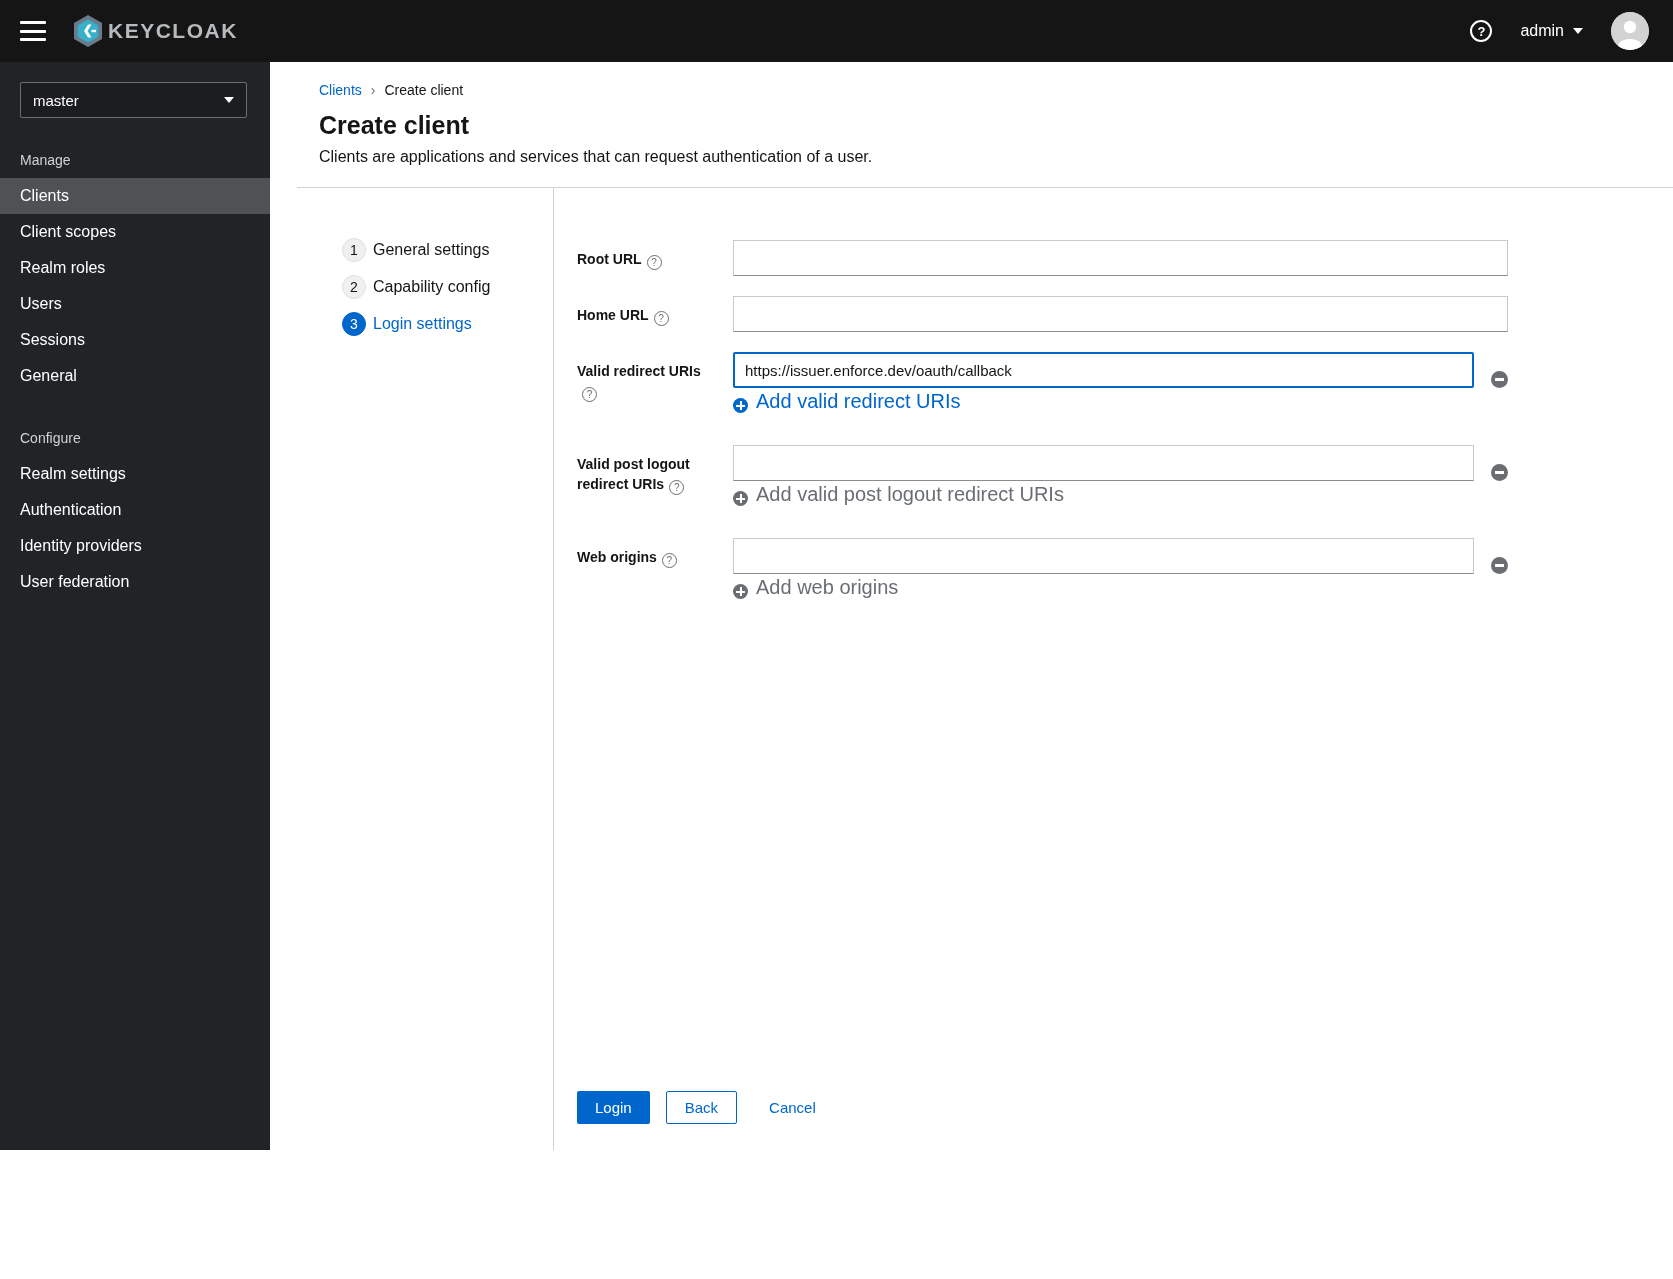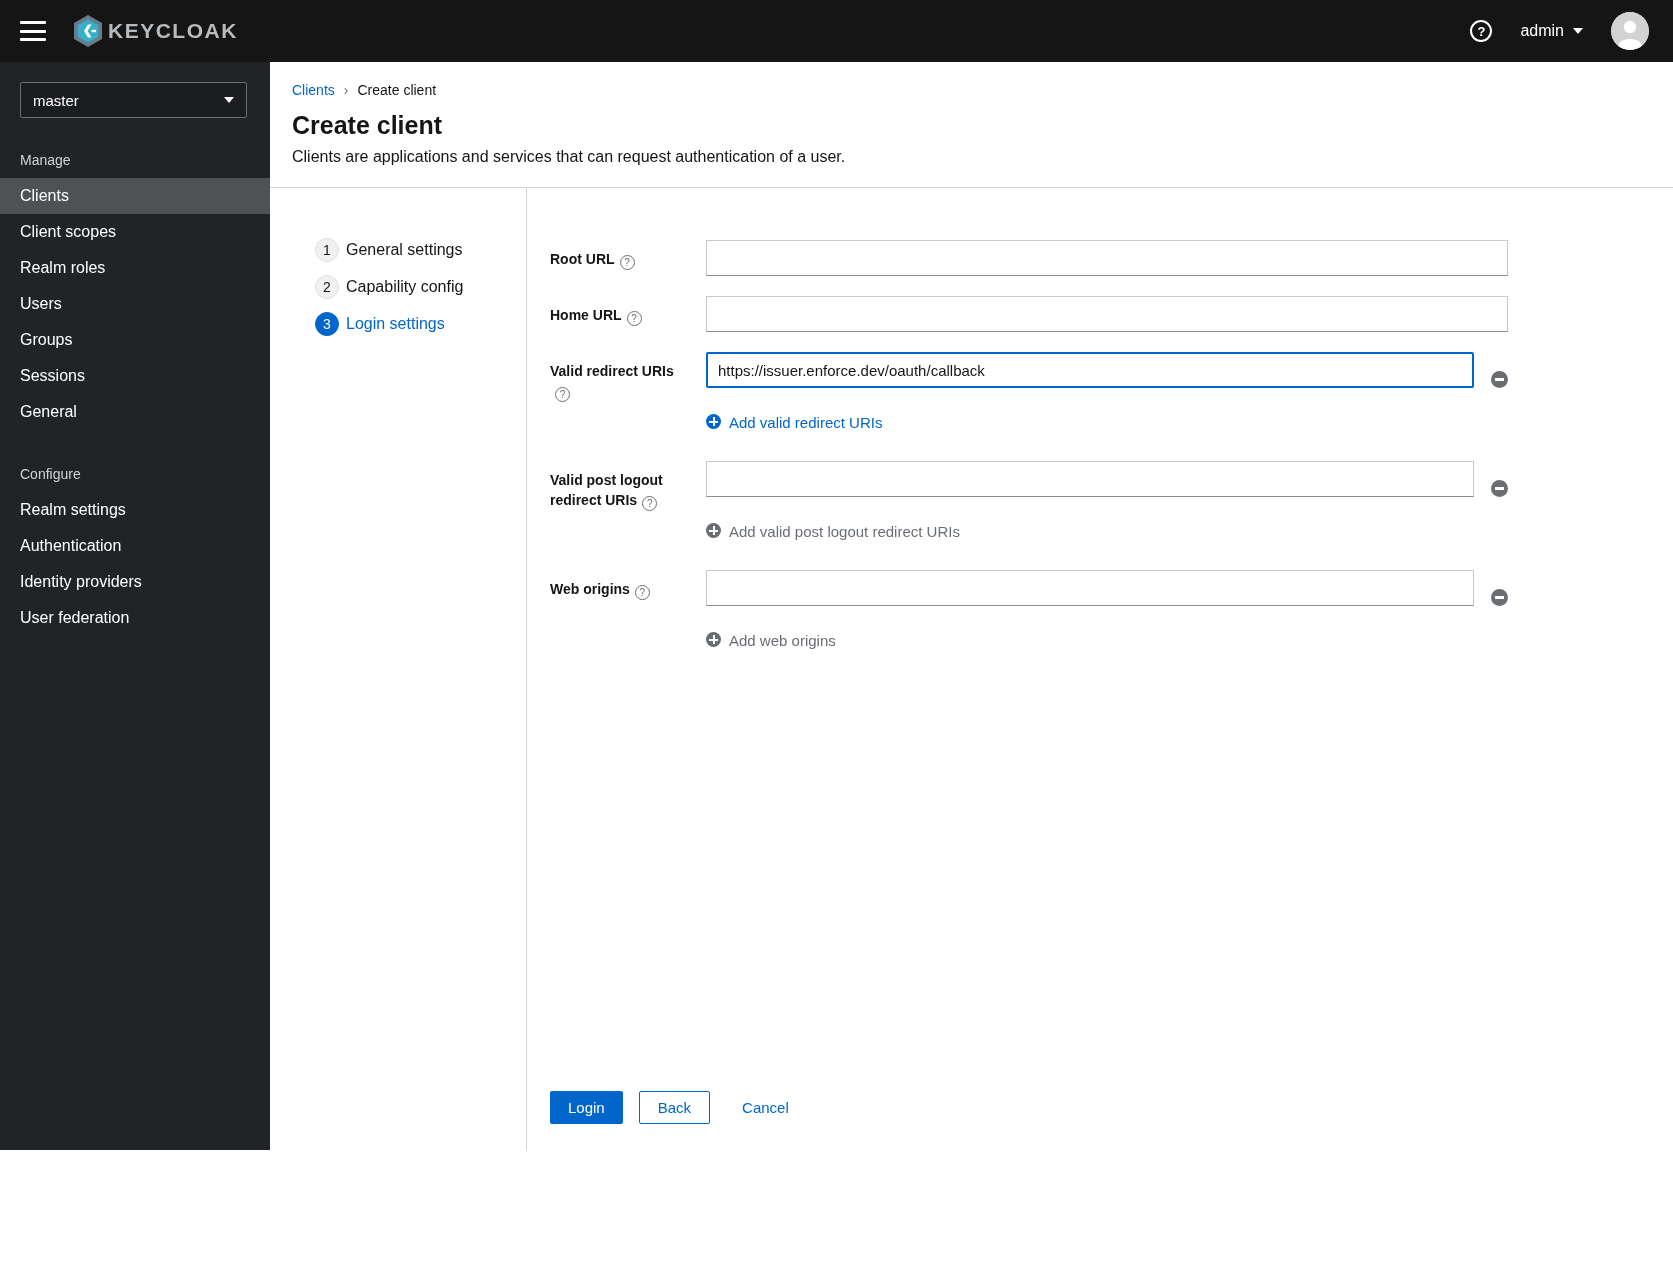--- a/index.html
+++ b/index.html
@@ -13,21 +13,21 @@
   .hamburger span { display:block; height:3px; background:#ffffff; border-radius:1px; }
   .brand { display:flex; align-items:center; gap:2px; }
   .brand-text { color:#b8bbbe; font-size:21px; font-weight:700; letter-spacing:1.5px; }
   .topbar-right { display:flex; align-items:center; gap:28px; }
   .help-circle { width:22px; height:22px; border:2px solid #ffffff; border-radius:50%; color:#ffffff; font-size:13px; font-weight:700; display:flex; align-items:center; justify-content:center; background:none; cursor:pointer; }
   .user-menu { display:flex; align-items:center; gap:9px; color:#ffffff; font-size:16px; background:none; border:none; cursor:pointer; }
   .caret-down { width:0; height:0; border-left:5px solid transparent; border-right:5px solid transparent; border-top:6px solid #ffffff; }
   .avatar { width:38px; height:38px; border-radius:50%; overflow:hidden; background:#d2d2d2; border:none; padding:0; cursor:pointer; }
 
   
-  .layout { display:flex; height:1088px; }
+  .layout { display:flex; height:1088px;gap:27px; }
   .sidebar { width:270px; background:#212427; color:#ffffff; flex-shrink:0; display:flex; flex-direction:column; }
   .main { flex:1; background:#ffffff; display:flex; flex-direction:column; }
 
   
   .realm-select { margin:20px; height:36px; background:#1b1d21; border:1px solid #6a6e73; border-radius:2px; display:flex; align-items:center; justify-content:space-between; padding:0 12px; color:#ffffff; font-size:15px; width:227px; cursor:pointer; }
   .nav-section-title { font-size:14px; color:#d2d2d2; padding:14px 20px 10px 20px; }
   .nav-item { list-style:none; padding:9px 20px; font-size:16px; color:#ffffff; cursor:pointer; }
   .nav-item.active { background:#4f5255; }
   .nav-gap { height:22px; }
 
@@ -55,21 +55,21 @@
   .field-label { width:156px; flex-shrink:0; padding-top:9px; font-size:14px; font-weight:700; color:#151515; line-height:1.45; padding-right:14px; }
   .help-icon { display:inline-flex; width:15px; height:15px; border:1px solid #6a6e73; border-radius:50%; color:#6a6e73; font-size:10px; font-weight:400; align-items:center; justify-content:center; vertical-align:-2px; margin-left:5px; cursor:pointer; background:none; }
   .field-input-area { flex:1; max-width:803px; }
   .text-input { width:100%; height:36px; border:1px solid #c9c9c9; border-bottom-color:#8a8d90; border-radius:0; padding:0 11px; font-size:15px; color:#151515; font-family:inherit; background:#ffffff; }
   .text-input.focused { border:2px solid #0066cc; border-radius:2px; padding:0 10px; }
   .input-with-remove { display:flex; align-items:flex-end; gap:17px; }
   .input-with-remove .text-input { flex:1; }
   .minus-btn { background:none; border:none; padding:0; cursor:pointer; flex-shrink:0; }
   .minus-icon { display:block; width:17px; height:17px; border-radius:50%; background:#6a6e73; position:relative; }
   .minus-icon::after { content:""; position:absolute; left:4px; right:4px; top:7px; height:3px; background:#ffffff; }
-  .add-link { display:inline-flex; align-items:flex-start; gap:8px; margin-top:26px; background:none; border:none; font-size:15px; cursor:pointer; font-family:inherit; }
+  .add-link { display:inline-flex; align-items:flex-end; gap:8px; margin-top:2px; background:none; border:none; font-size:20px; cursor:pointer; font-family:inherit; }
   .plus-icon { display:inline-block; width:15px; height:15px; border-radius:50%; position:relative; flex-shrink:0; }
   .plus-icon::before { content:""; position:absolute; left:3px; right:3px; top:6.5px; height:2px; background:#ffffff; }
   .plus-icon::after { content:""; position:absolute; top:3px; bottom:3px; left:6.5px; width:2px; background:#ffffff; }
   .add-link.primary { color:#0066cc; }
   .add-link.primary .plus-icon { background:#0066cc; }
   .add-link.muted { color:#6a6e73; }
   .add-link.muted .plus-icon { background:#6a6e73; }
 
   .actions { margin-top:auto; display:flex; align-items:center; }
   .btn { font-size:15px; font-family:inherit; cursor:pointer; border-radius:2px; }
@@ -121,21 +121,20 @@
       <span>master</span>
       <span class="caret-down"></span>
     </div>
     <nav>
       <div class="nav-section-title">Manage</div>
       <ul>
         <li class="nav-item active">Clients</li>
         <li class="nav-item">Client scopes</li>
         <li class="nav-item">Realm roles</li>
         <li class="nav-item">Users</li>
-        <li class="nav-item">Groups</li>
         <li class="nav-item">Sessions</li>
         <li class="nav-item">General</li>
       </ul>
       <div class="nav-gap"></div>
       <div class="nav-section-title">Configure</div>
       <ul>
         <li class="nav-item">Realm settings</li>
         <li class="nav-item">Authentication</li>
         <li class="nav-item">Identity providers</li>
         <li class="nav-item">User federation</li>

